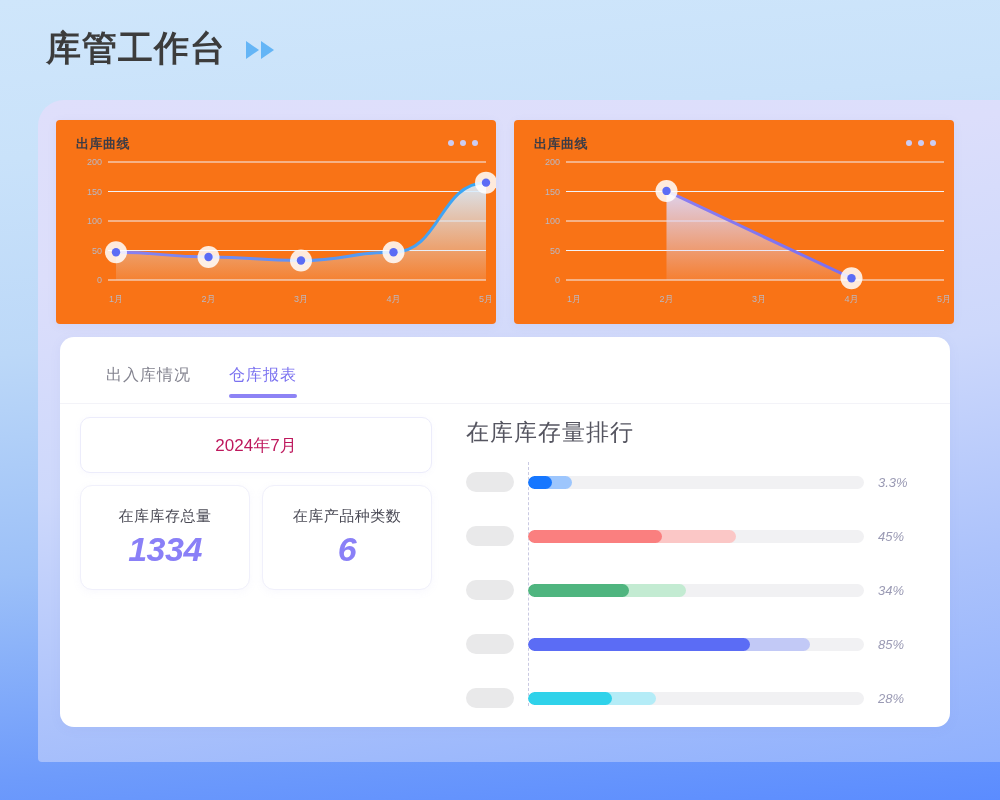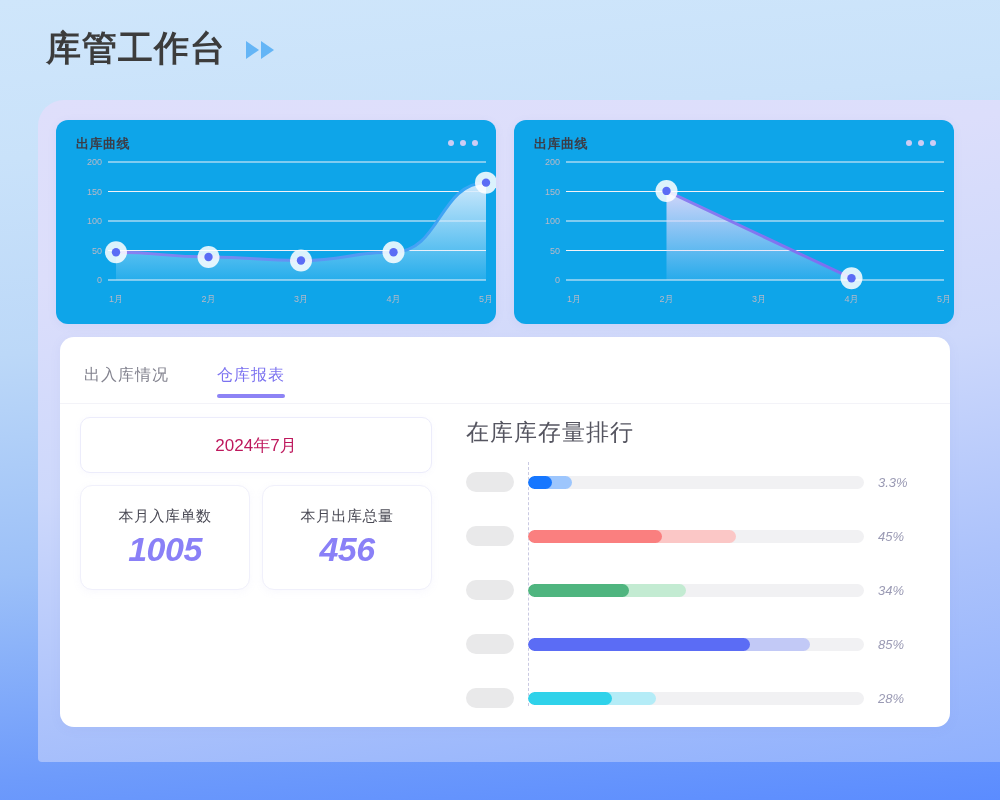--- a/index.html
+++ b/index.html
@@ -21,38 +21,38 @@
   #panel {
     position:absolute; left:38px; top:100px; width:962px; height:662px;
     background:linear-gradient(170deg,#dfdffb 0%,#dcdefb 22%,#cdd8fb 48%,#adc3fb 74%,#8fb0fd 100%);
     border-top-left-radius:26px;
     border-bottom-left-radius:4px;
   }
 
   
   .chart-card {
     position:absolute; top:120px; width:440px; height:204px;
-    background:#0ea5e9; border-radius:12px; box-shadow:0 2px 10px rgba(120,130,200,.08);
+    background:#f97316; border-radius:4px; box-shadow:0 2px 10px rgba(120,130,200,.08);
     overflow:hidden;
   }
   #chart-card-out { left:56px; }
   #chart-card-in  { left:514px; }
   .chart-title { position:absolute; left:20px; top:15px; font-size:13px; color:#3c3c46; font-weight:bold; letter-spacing:.5px;}
   .dots { position:absolute; right:18px; top:20px; display:flex; gap:6px; }
   .dots i { width:6px; height:6px; border-radius:50%; background:#ccccf4; display:block; }
   .chart-svg { position:absolute; left:0; top:32px; width:440px; height:172px; }
   .axis-label { font-size:9px; fill:#b9b9c6; font-family:"Liberation Sans",sans-serif; }
   .xaxis-label { font-size:9px; fill:#b9b9c6; font-family:"Liberation Sans",sans-serif; text-anchor:middle; }
 
   
   #main-card {
     position:absolute; left:60px; top:337px; width:890px; height:390px;
     background:#fff; border-radius:14px; box-shadow:0 2px 12px rgba(120,130,200,.07);
   }
-  #tabs { position:absolute; left:24px; top:28px; display:flex; gap:48px; }
+  #tabs { position:absolute; left:46px; top:28px; display:flex; gap:38px; }
   .tab { font-size:16px; color:#83838f; position:relative; padding-bottom:12px; cursor:pointer; letter-spacing:1px;}
   .tab.active { color:#7b72f0; }
   .tab.active::after { content:""; position:absolute; left:0; right:0; bottom:0; height:4px; border-radius:2px; background:#8d83f5; }
   #tab-divider { position:absolute; left:0; right:0; top:66px; height:1px; background:#f3f3f8; }
 
   
   #stats { position:absolute; left:20px; top:80px; width:352px; }
   #date-card {
     height:56px; border:1px solid #ececfb; border-radius:10px; background:#fff;
     display:flex; align-items:center; justify-content:center;
@@ -190,31 +190,31 @@
 
   <div id="tabs">
     <div class="tab">出入库情况</div>
     <div class="tab active">仓库报表</div>
   </div>
   <div id="tab-divider"></div>
 
   <div id="stats">
     <div id="date-card">2024年7月</div>
 
-
     <div class="stat-row">
       <div class="stat-card">
-        <div class="stat-label">本月入库单数</div>
-        <div class="stat-value">1005</div>
+        <div class="stat-label">在库库存总量</div>
+        <div class="stat-value">1334</div>
       </div>
       <div class="stat-card">
-        <div class="stat-label">本月出库总量</div>
-        <div class="stat-value">456</div>
+        <div class="stat-label">在库产品种类数</div>
+        <div class="stat-value">6</div>
       </div>
     </div>
+
   </div>
 
   <div id="ranking">
     <div id="ranking-title">在库库存量排行</div>
     <div id="rank-list">
       <div id="rank-dash"></div>
     <div class="rank-row">
           <div class="rank-pill"></div>
           <div class="rank-track">
             <div class="rank-fill-light" style="width: 13%; background: rgb(157, 198, 253);"></div>

